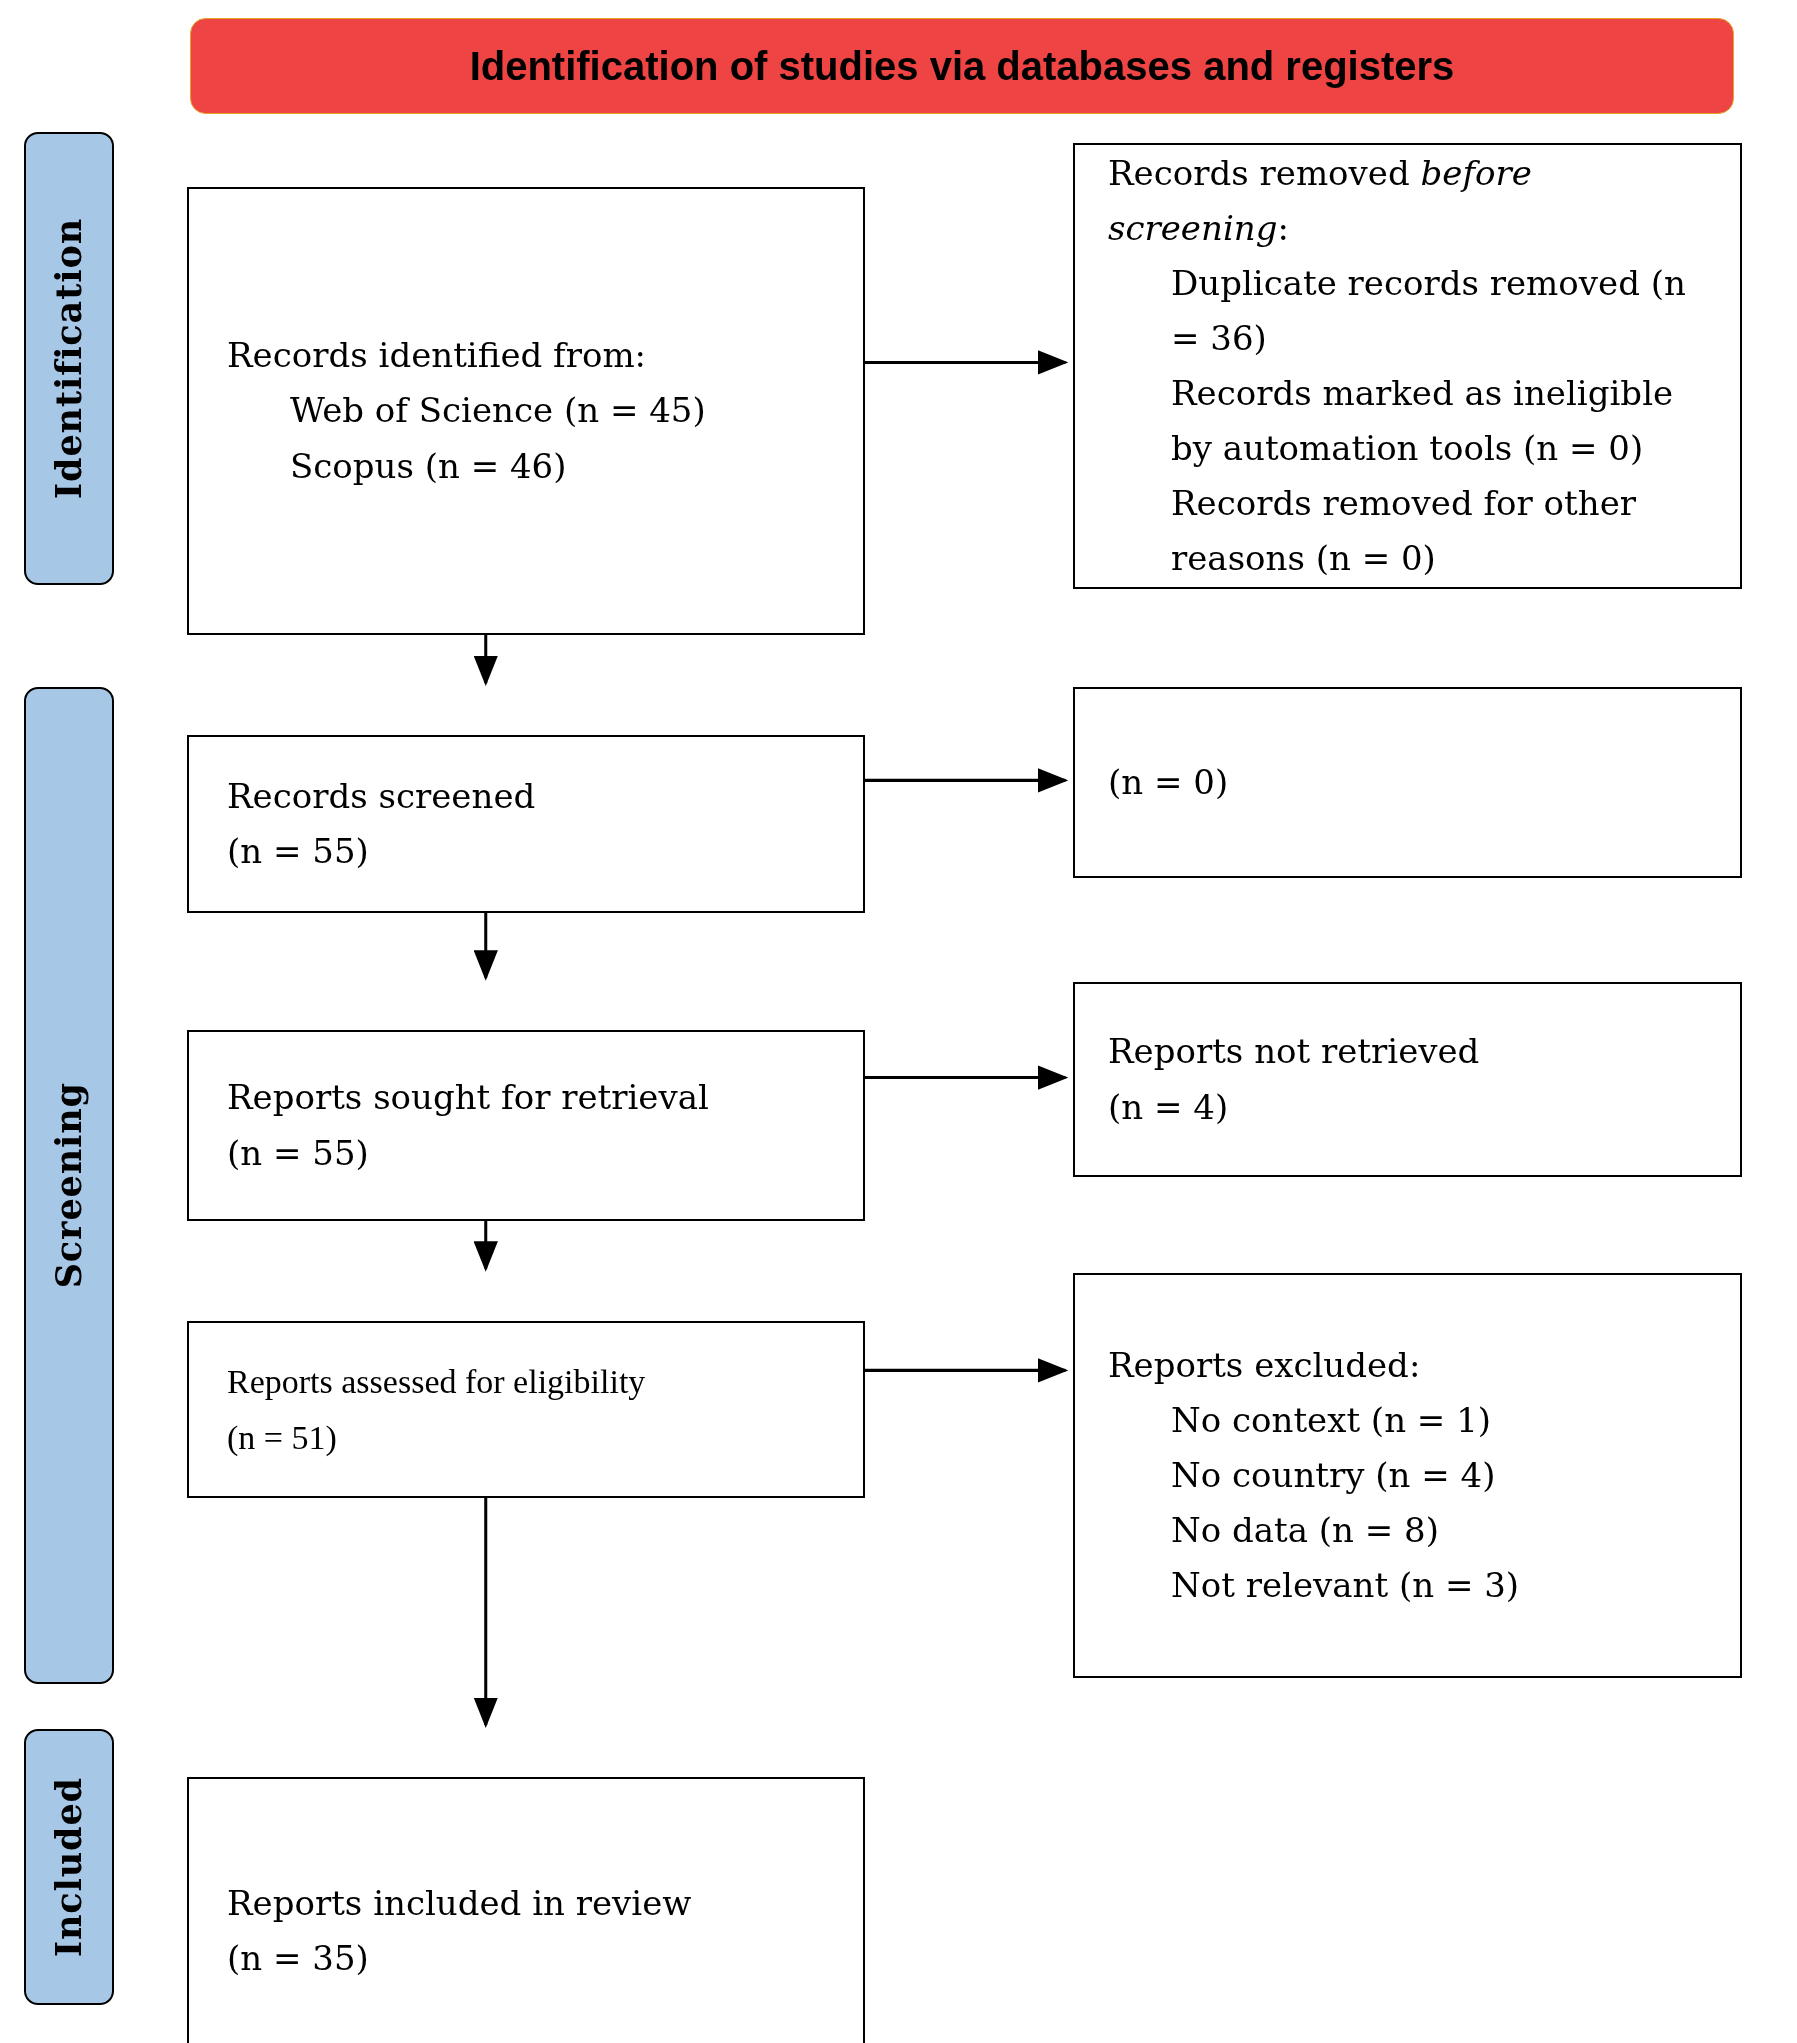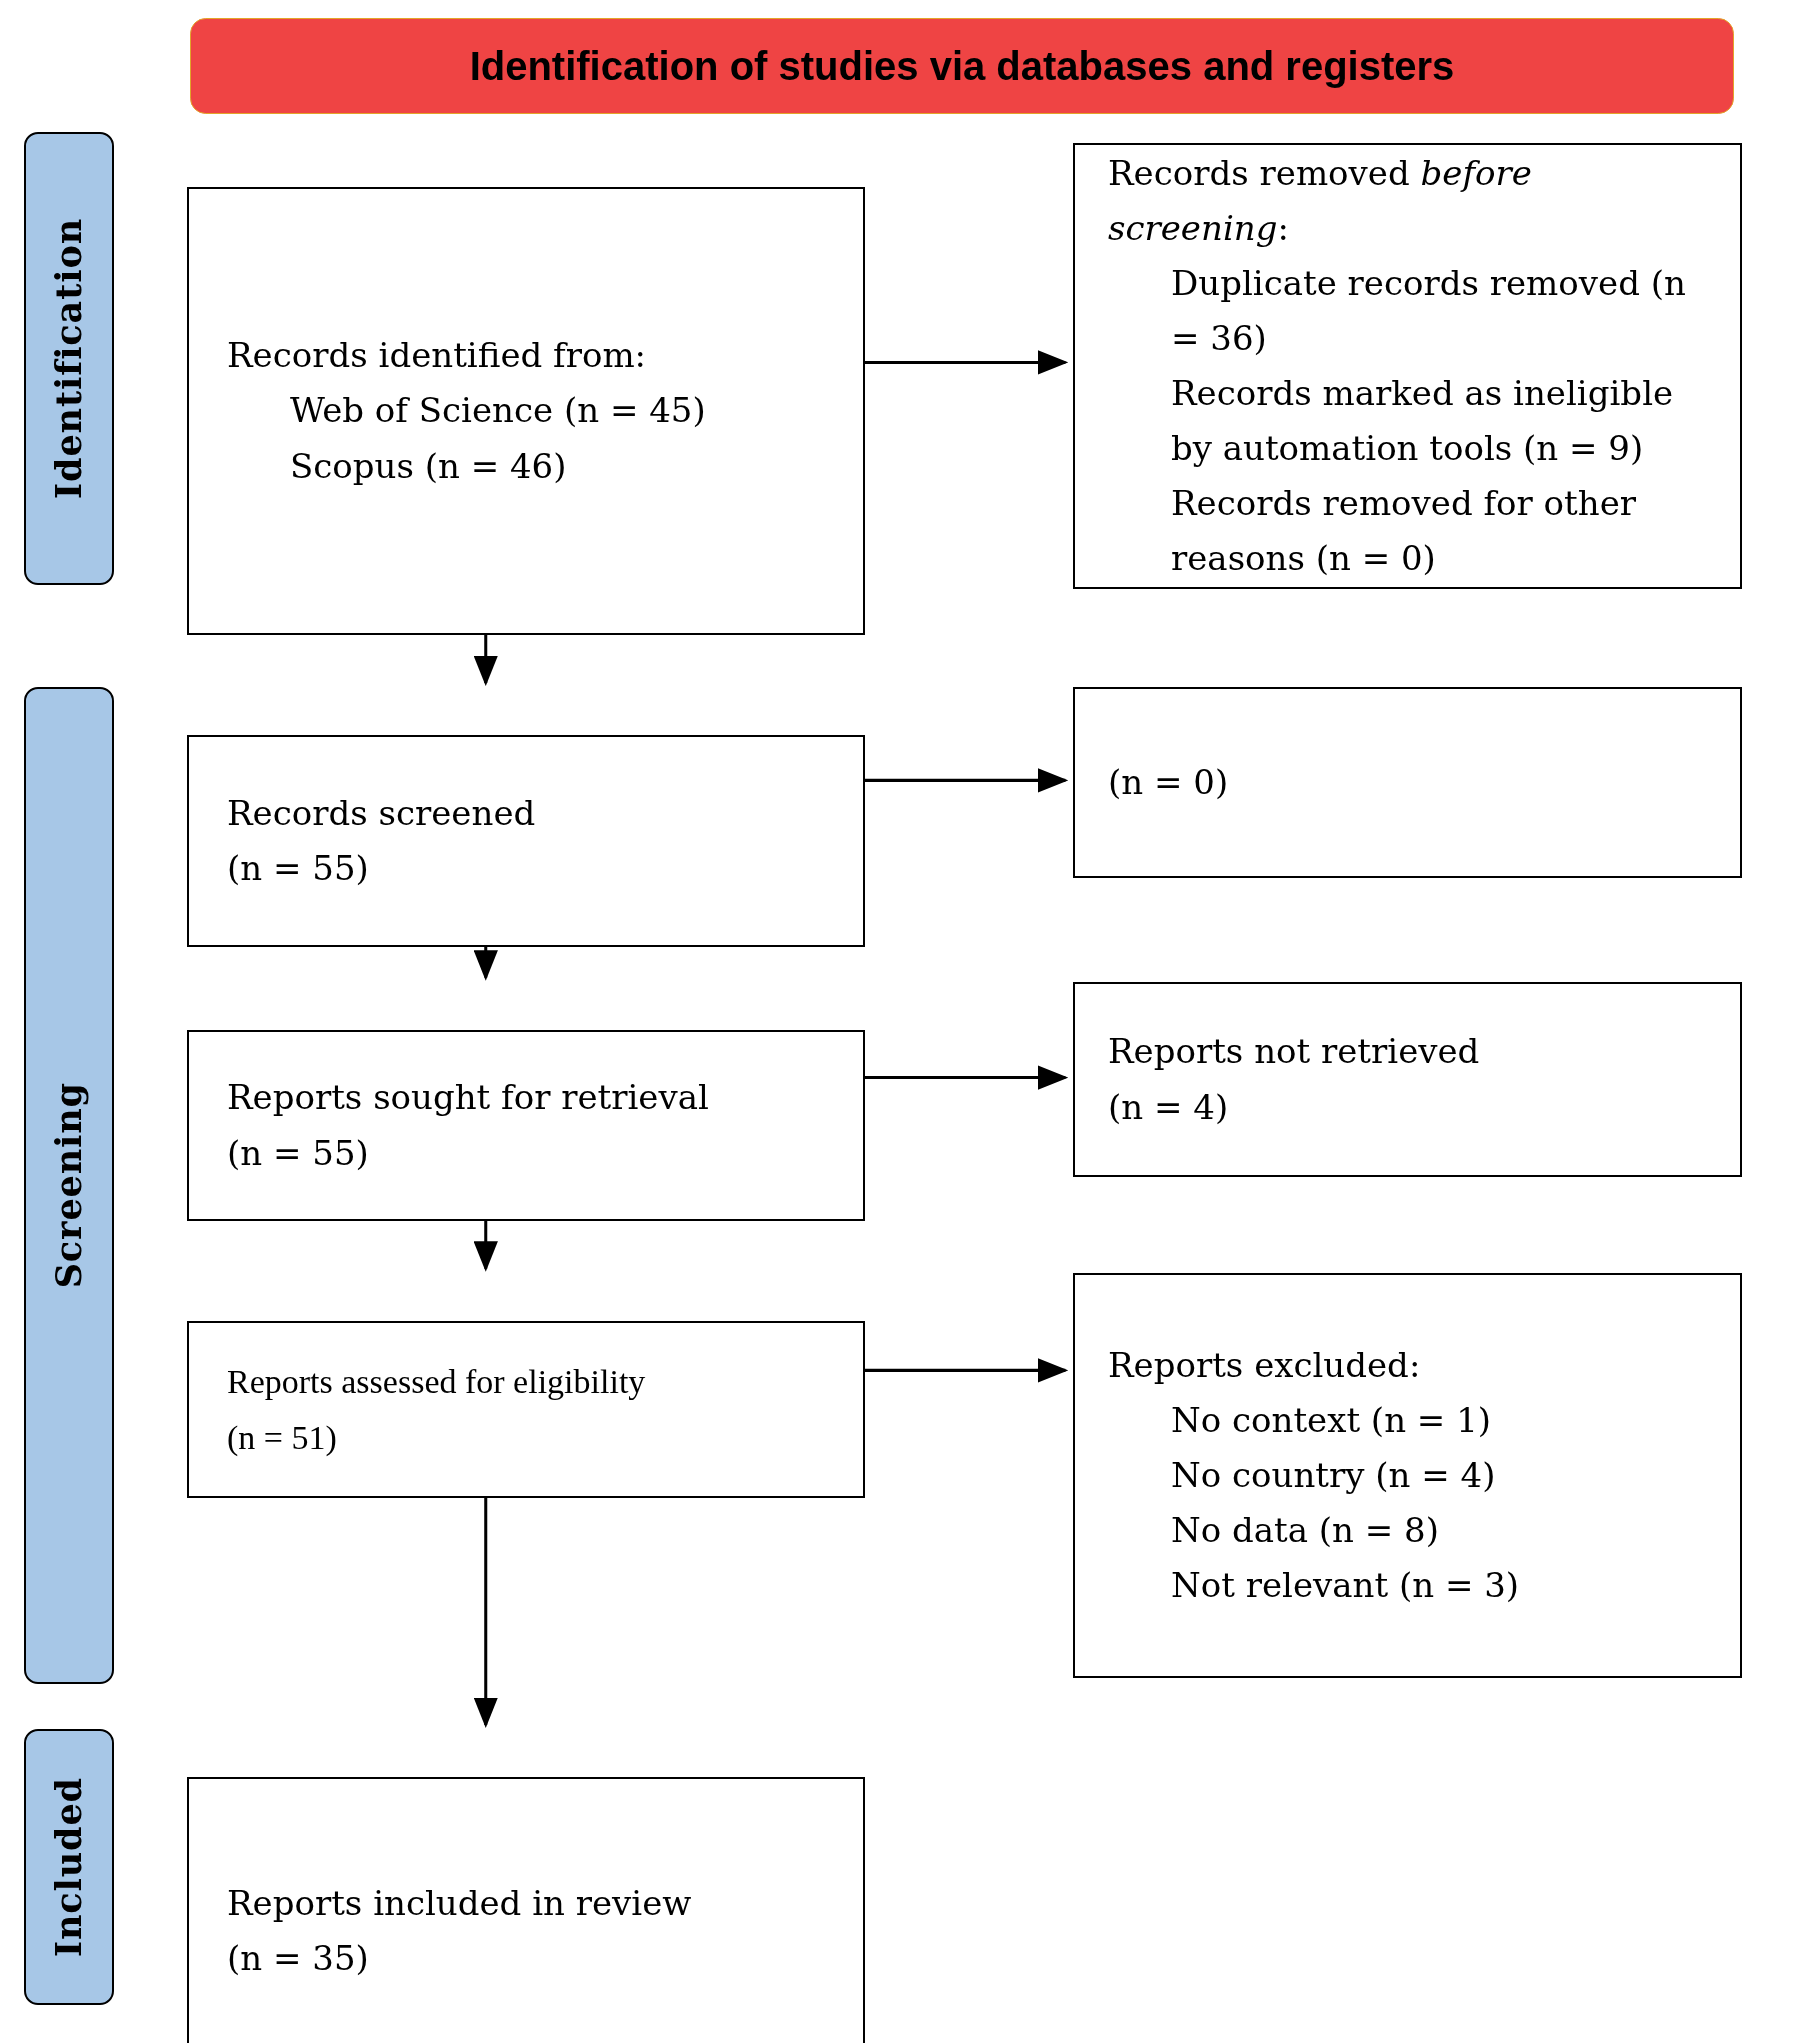--- a/index.html
+++ b/index.html
@@ -55,21 +55,21 @@
     border: 2.6px solid #000000;
     box-sizing: border-box;
     display: flex; flex-direction: column; justify-content: center;
     font-size: 34px;
     line-height: 1.62;
   }
   .col-left  { left: 187px;  width: 678px; padding: 0 26px 0 38px; margin-top: 48px; }
   .col-right { left: 1073px; width: 669px; padding: 0 52px 0 33px; }
   .box-records-identified { top: 139px;  height: 448px; }
   .box-records-removed    { top: 143px;  height: 446px; padding-right: 48px; }
-  .box-records-screened   { top: 687px;  height: 212px; }
+  .box-records-screened   { top: 687px;  height: 178px; }
   .box-records-excluded   { top: 687px;  height: 191px; }
   .box-reports-sought     { top: 982px; height: 191px; }
   .box-reports-not-retrieved { top: 982px; height: 195px; }
   .box-reports-assessed   { top: 1273px; height: 177px; font-family: Liberation Serif, serif; }
   .box-reports-excluded   { top: 1273px; height: 405px; }
   .box-reports-included   { top: 1729px; height: 308px; }
 
   .indent { padding-left: 63px; }
   .line i { font-style: italic; }
 
@@ -113,21 +113,21 @@
 
   <div class="box col-left box-records-identified">
     <div class="line">Records identified from:</div>
     <div class="line indent">Web of Science (n = 45)</div>
     <div class="line indent">Scopus (n = 46)</div>
   </div>
 
   <div class="box col-right box-records-removed">
     <div class="line"><span>Records removed </span><i>before screening</i><span>:</span></div>
     <div class="line indent">Duplicate records removed (n = 36)</div>
-    <div class="line indent">Records marked as ineligible by automation tools (n = 9)</div>
+    <div class="line indent">Records marked as ineligible by automation tools (n = 0)</div>
     <div class="line indent">Records removed for other reasons (n = 0)</div>
   </div>
 
   <div class="box col-left box-records-screened">
     <div class="line">Records screened</div>
     <div class="line">(n = 55)</div>
   </div>
 
   <div class="box col-right box-records-excluded">
     <div class="line">(n = 0)</div>

